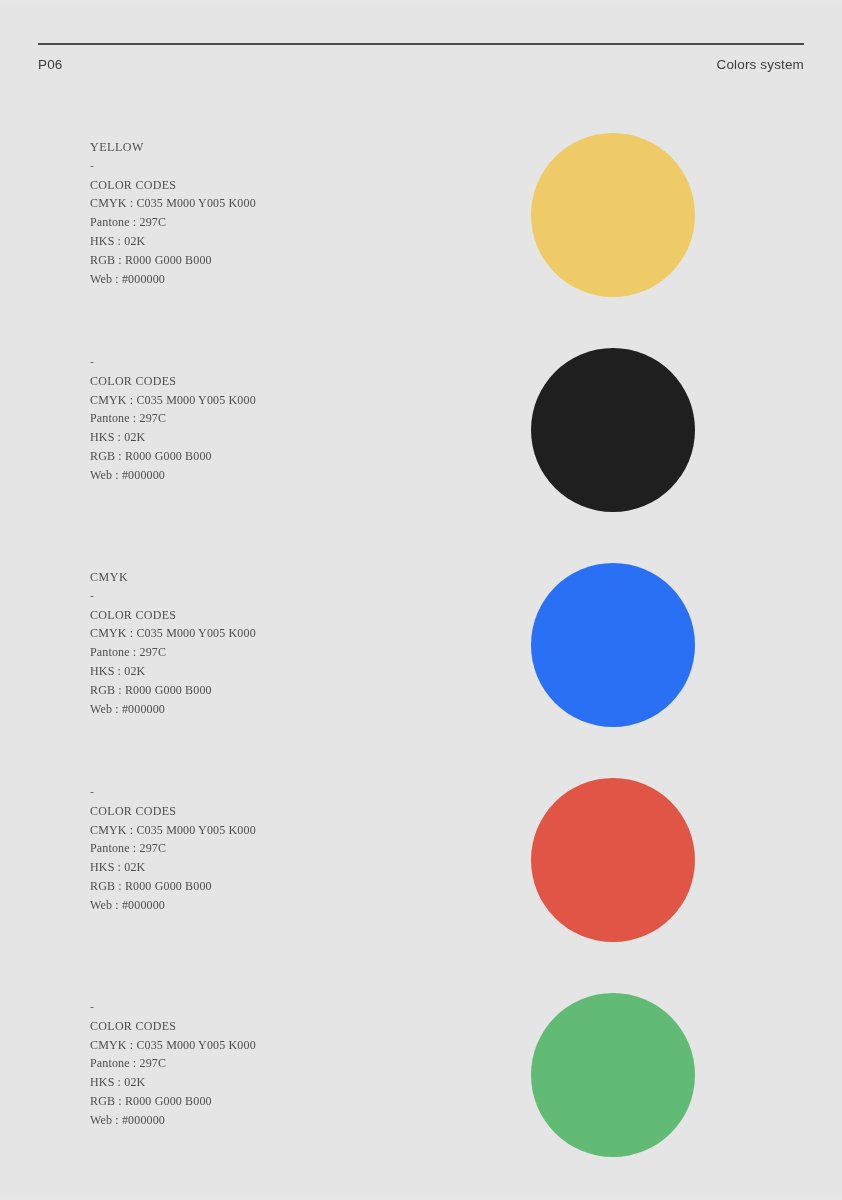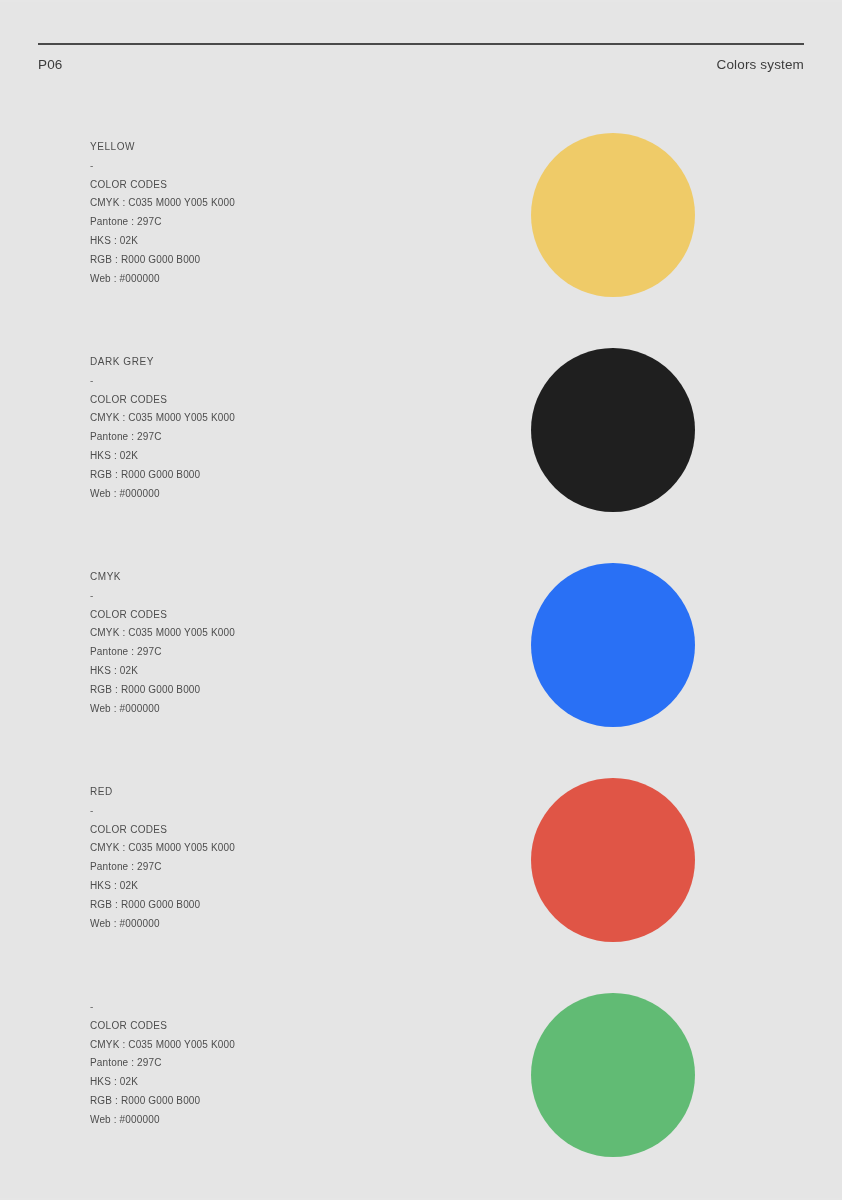--- a/index.html
+++ b/index.html
@@ -61,25 +61,26 @@
     position: relative;
     height: 215px;
   }
   .block-text {
     position: absolute;
     left: 90px;
     top: 5px;
     width: 400px;
   }
   .block-text .line {
-    font-size: 10px;
+    font-size: 12px;
     line-height: 18.8px;
     color: #4d4d4d;
     letter-spacing: 0.15px;
     white-space: nowrap;
+    font-family: Liberation Serif, serif;
   }
   .block-text .name {
     letter-spacing: 0.55px;
   }
   .block-text .dash {
     color: #6a6a6a;
   }
   .block-text .codes-title {
     letter-spacing: 0.3px;
   }
@@ -116,21 +117,20 @@
         <div class="line">Pantone : 297C</div>
         <div class="line">HKS : 02K</div>
         <div class="line">RGB : R000 G000 B000</div>
         <div class="line">Web : #000000</div>
       </div>
       <div class="swatch" style="background-color: rgb(239, 203, 104);"></div>
     </div>
 
     <div class="color-block">
       <div class="block-text">
-        <div class="line name">DARK GREY</div>
         <div class="line dash">-</div>
         <div class="line codes-title">COLOR CODES</div>
         <div class="line">CMYK : C035 M000 Y005 K000</div>
         <div class="line">Pantone : 297C</div>
         <div class="line">HKS : 02K</div>
         <div class="line">RGB : R000 G000 B000</div>
         <div class="line">Web : #000000</div>
       </div>
       <div class="swatch" style="background-color: rgb(31, 31, 31);"></div>
     </div>
@@ -144,21 +144,20 @@
         <div class="line">Pantone : 297C</div>
         <div class="line">HKS : 02K</div>
         <div class="line">RGB : R000 G000 B000</div>
         <div class="line">Web : #000000</div>
       </div>
       <div class="swatch" style="background-color: rgb(41, 112, 245);"></div>
     </div>
 
     <div class="color-block">
       <div class="block-text">
-        <div class="line name">RED</div>
         <div class="line dash">-</div>
         <div class="line codes-title">COLOR CODES</div>
         <div class="line">CMYK : C035 M000 Y005 K000</div>
         <div class="line">Pantone : 297C</div>
         <div class="line">HKS : 02K</div>
         <div class="line">RGB : R000 G000 B000</div>
         <div class="line">Web : #000000</div>
       </div>
       <div class="swatch" style="background-color: rgb(224, 85, 70);"></div>
     </div>

